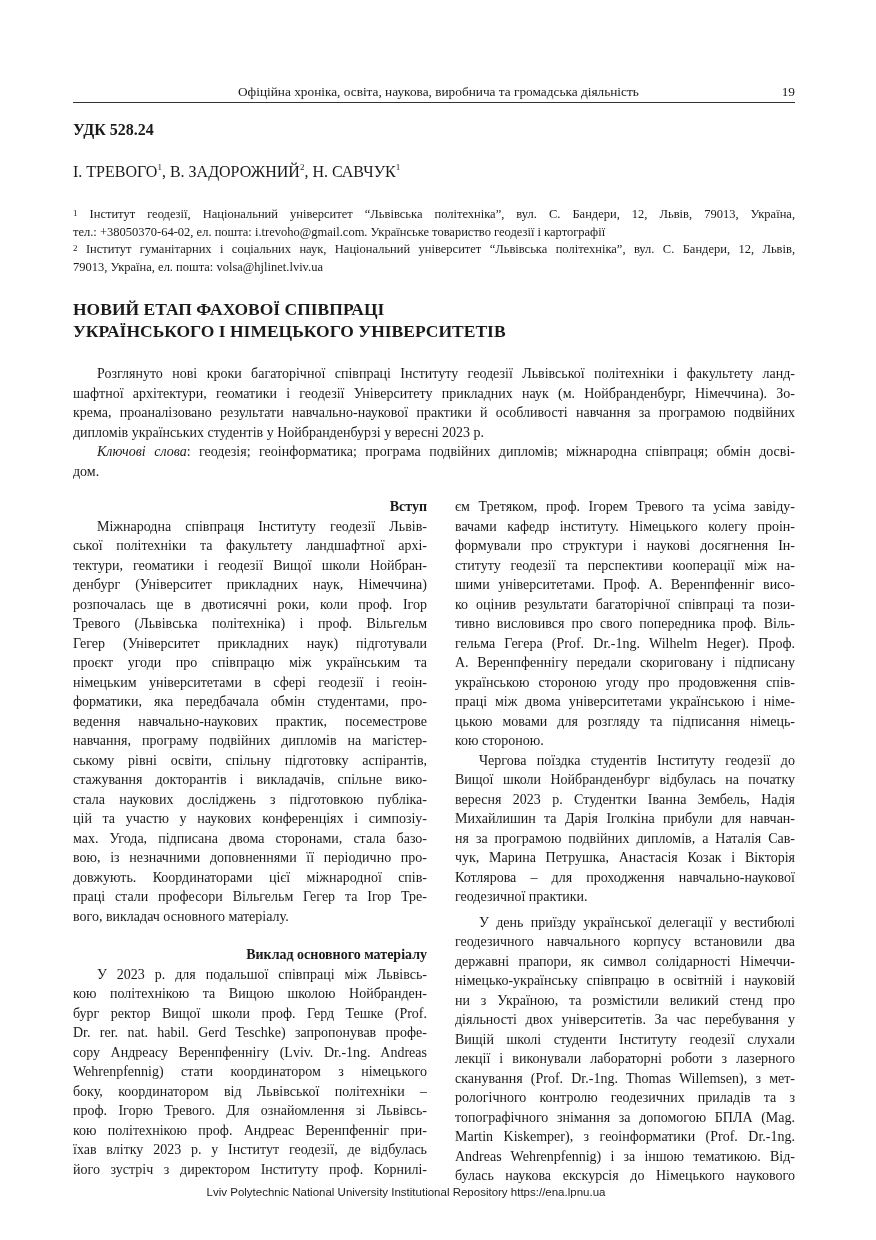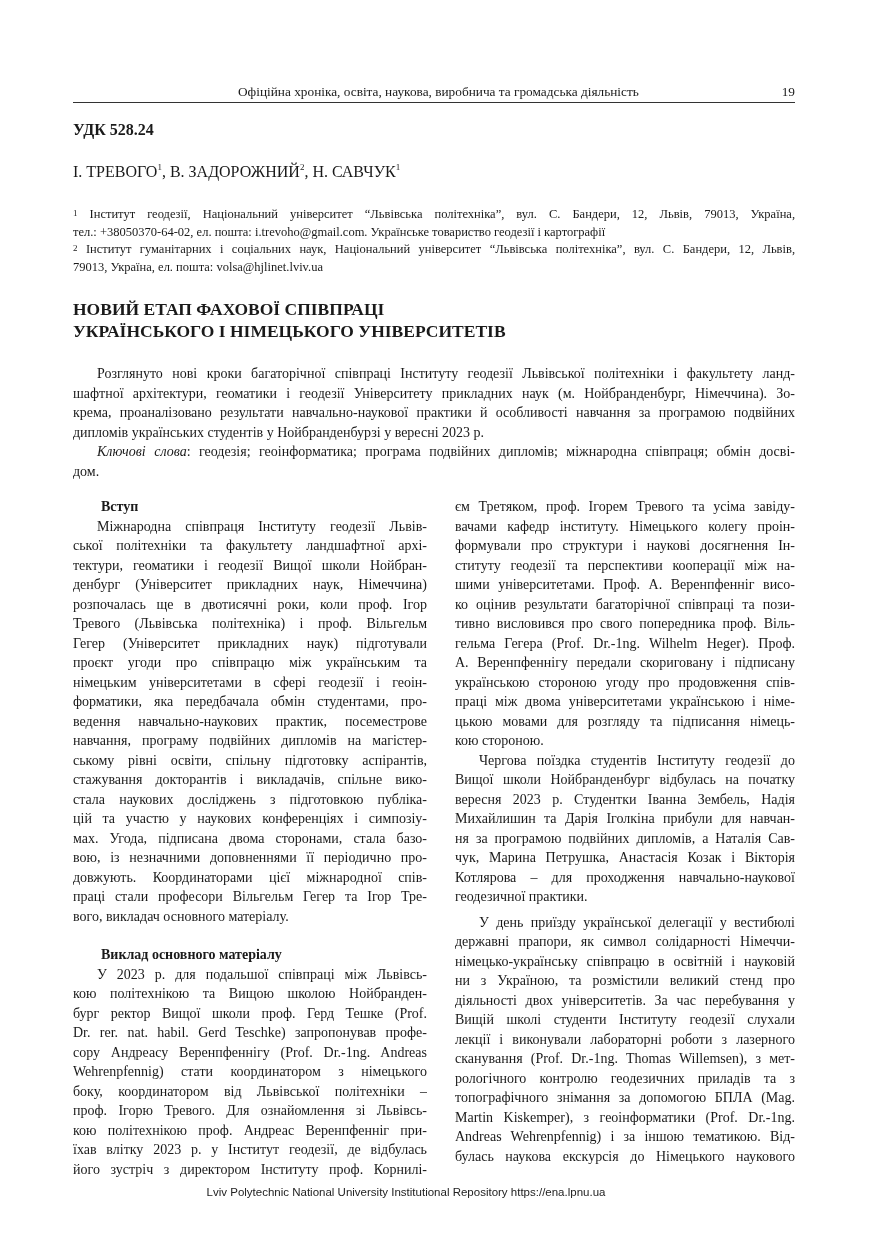--- a/index.html
+++ b/index.html
@@ -34,21 +34,21 @@
     }
     .ln { display: block; height: 19.5px; overflow: hidden; text-align: justify; text-align-last: justify; white-space: normal; }
     .ln.last { text-align-last: left; }
     .ln.indent { text-indent: 24px; }
     .col {
       position: absolute; top: 497px; width: 354px;
       font-size: 14px; line-height: 19.5px;
     }
     .col-left { left: 73px; }
     .col-right { left: 455px; width: 340px; }
-    .section-heading { display: block; height: 19.5px; font-weight: bold; text-indent: 28px; }
+    .section-heading { display: block; height: 19.5px; font-weight: bold; text-indent: 28px; text-align: right; }
     .spacer { display: block; height: 19px; }
     .footer {
       position: absolute; left: 0; top: 1186px; width: 812px; text-align: center;
       font-family: "Liberation Sans", sans-serif; font-size: 11.5px; color: #222;
     }
     em.kw { font-style: italic; }
   </style>
 </head>
 <body>
 
@@ -108,21 +108,21 @@
   <span class="ln">вою, із незначними доповненнями її періодично про-</span>
   <span class="ln">довжують. Координаторами цієї міжнародної спів-</span>
   <span class="ln">праці стали професори Вільгельм Гегер та Ігор Тре-</span>
   <span class="ln last">вого, викладач основного матеріалу.</span>
   <span class="spacer"></span>
   <span class="section-heading">Виклад основного матеріалу</span>
   <span class="ln indent">У 2023 р. для подальшої співпраці між Львівсь-</span>
   <span class="ln">кою політехнікою та Вищою школою Нойбранден-</span>
   <span class="ln">бург ректор Вищої школи проф. Герд Тешке (Prof.</span>
   <span class="ln">Dr. rer. nat. habil. Gerd Teschke) запропонував профе-</span>
-  <span class="ln">сору Андреасу Веренпфеннігу (Prof. Dr.-1ng. Andreas</span>
+  <span class="ln">сору Андреасу Веренпфеннігу (Lviv. Dr.-1ng. Andreas</span>
   <span class="ln">Wehrenpfennig) стати координатором з німецького</span>
   <span class="ln">боку, координатором від Львівської політехніки –</span>
   <span class="ln">проф. Ігорю Тревого. Для ознайомлення зі Львівсь-</span>
   <span class="ln">кою політехнікою проф. Андреас Веренпфенніг при-</span>
   <span class="ln">їхав влітку 2023 р. у Інститут геодезії, де відбулась</span>
   <span class="ln">його зустріч з директором Інституту проф. Корнилі-</span>
 </div>
 
 <div class="col col-right">
   <span class="ln">єм Третяком, проф. Ігорем Тревого та усіма завіду-</span>
@@ -140,20 +140,21 @@
   <span class="ln last">кою стороною.</span>
   <span class="ln indent">Чергова поїздка студентів Інституту геодезії до</span>
   <span class="ln">Вищої школи Нойбранденбург відбулась на початку</span>
   <span class="ln">вересня 2023 р. Студентки Іванна Зембель, Надія</span>
   <span class="ln">Михайлишин та Дарія Іголкіна прибули для навчан-</span>
   <span class="ln">ня за програмою подвійних дипломів, а Наталія Сав-</span>
   <span class="ln">чук, Марина Петрушка, Анастасія Козак і Вікторія</span>
   <span class="ln">Котлярова – для проходження навчально-наукової</span>
   <span class="ln last">геодезичної практики.</span>
   <span class="ln indent" style="margin-top:6px">У день приїзду української делегації у вестибюлі</span>
+  <span class="ln">геодезичного навчального корпусу встановили два</span>
   <span class="ln">державні прапори, як символ солідарності Німеччи-</span>
   <span class="ln">німецько-українську співпрацю в освітній і науковій</span>
   <span class="ln">ни з Україною, та розмістили великий стенд про</span>
   <span class="ln">діяльності двох університетів. За час перебування у</span>
   <span class="ln">Вищій школі студенти Інституту геодезії слухали</span>
   <span class="ln">лекції і виконували лабораторні роботи з лазерного</span>
   <span class="ln">сканування (Prof. Dr.-1ng. Thomas Willemsen), з мет-</span>
   <span class="ln">рологічного контролю геодезичних приладів та з</span>
   <span class="ln">топографічного знімання за допомогою БПЛА (Mag.</span>
   <span class="ln">Martin Kiskemper), з геоінформатики (Prof. Dr.-1ng.</span>

